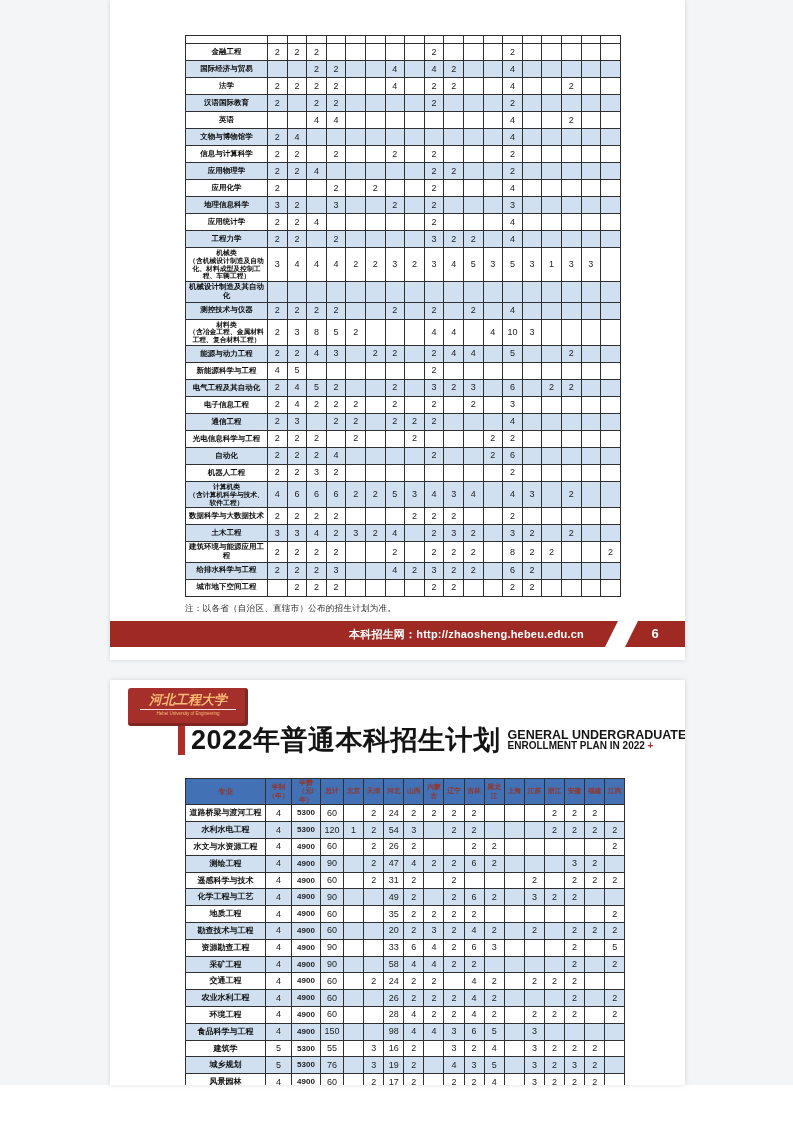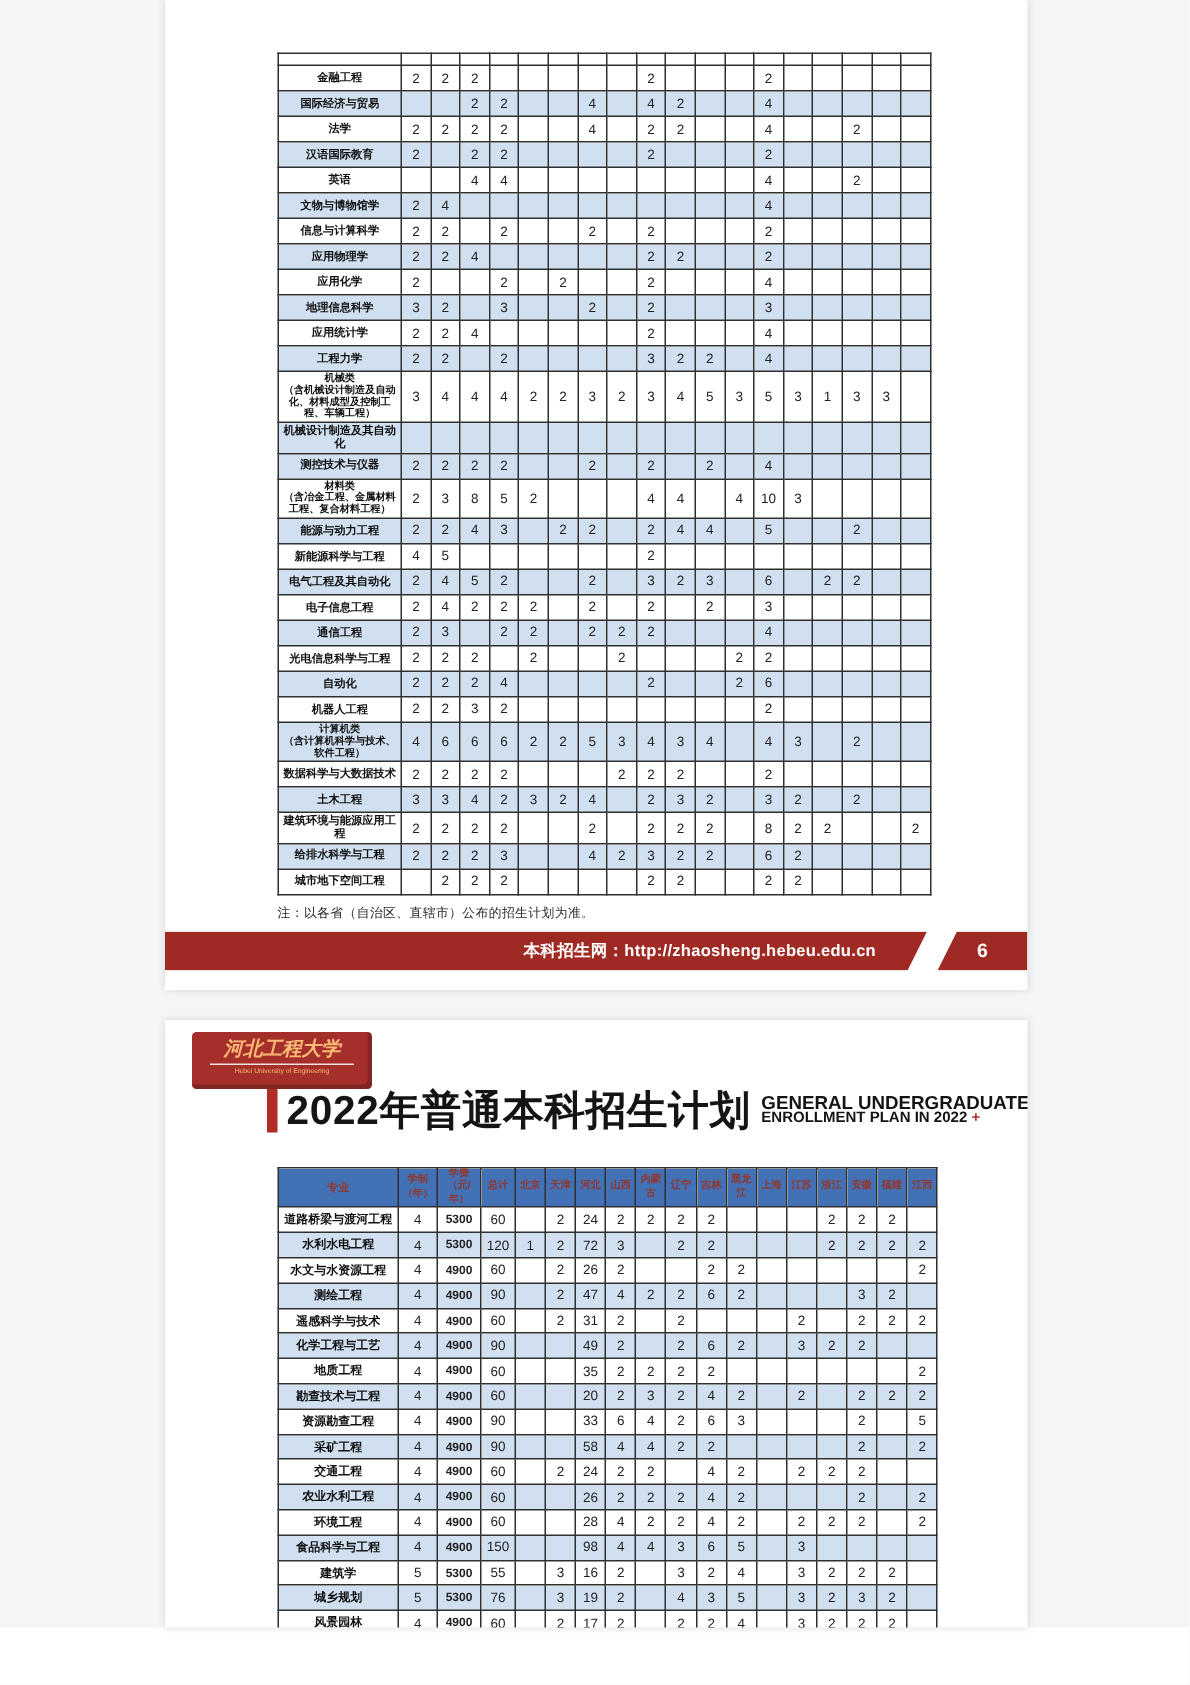--- a/index.html
+++ b/index.html
@@ -851,21 +851,21 @@
           <td>2</td>
           <td></td>
         </tr>
         <tr class="shaded">
           <td class="lbl">水利水电工程</td>
           <td>4</td>
           <td class="fee">5300</td>
           <td>120</td>
           <td>1</td>
           <td>2</td>
-          <td>72</td>
+          <td>54</td>
           <td>3</td>
           <td></td>
           <td>2</td>
           <td>2</td>
           <td></td>
           <td></td>
           <td></td>
           <td>2</td>
           <td>2</td>
           <td>2</td>

